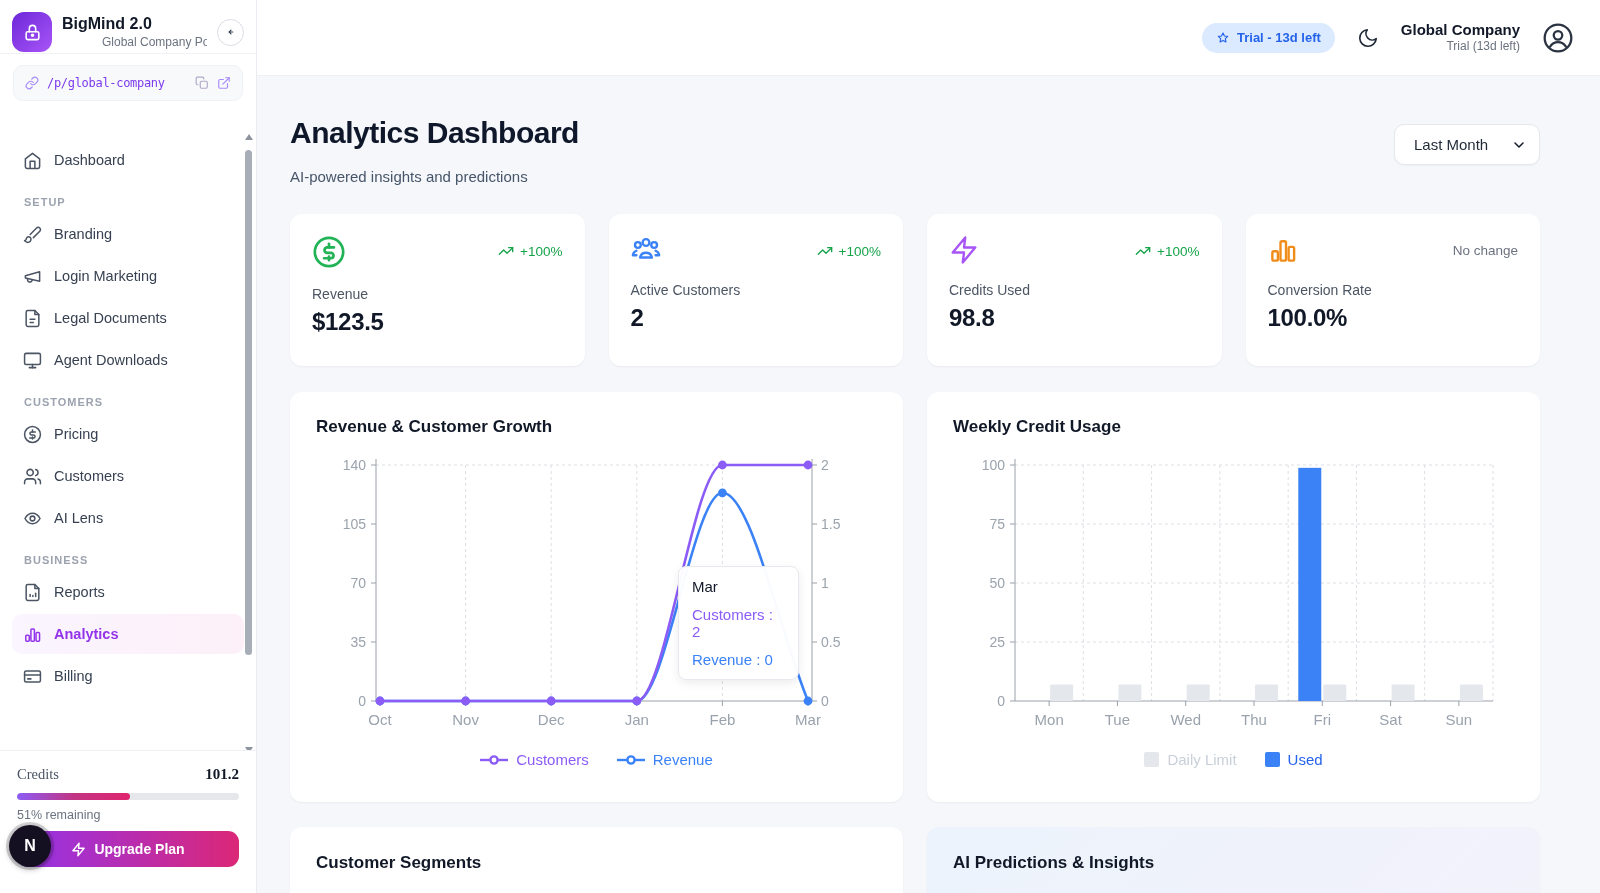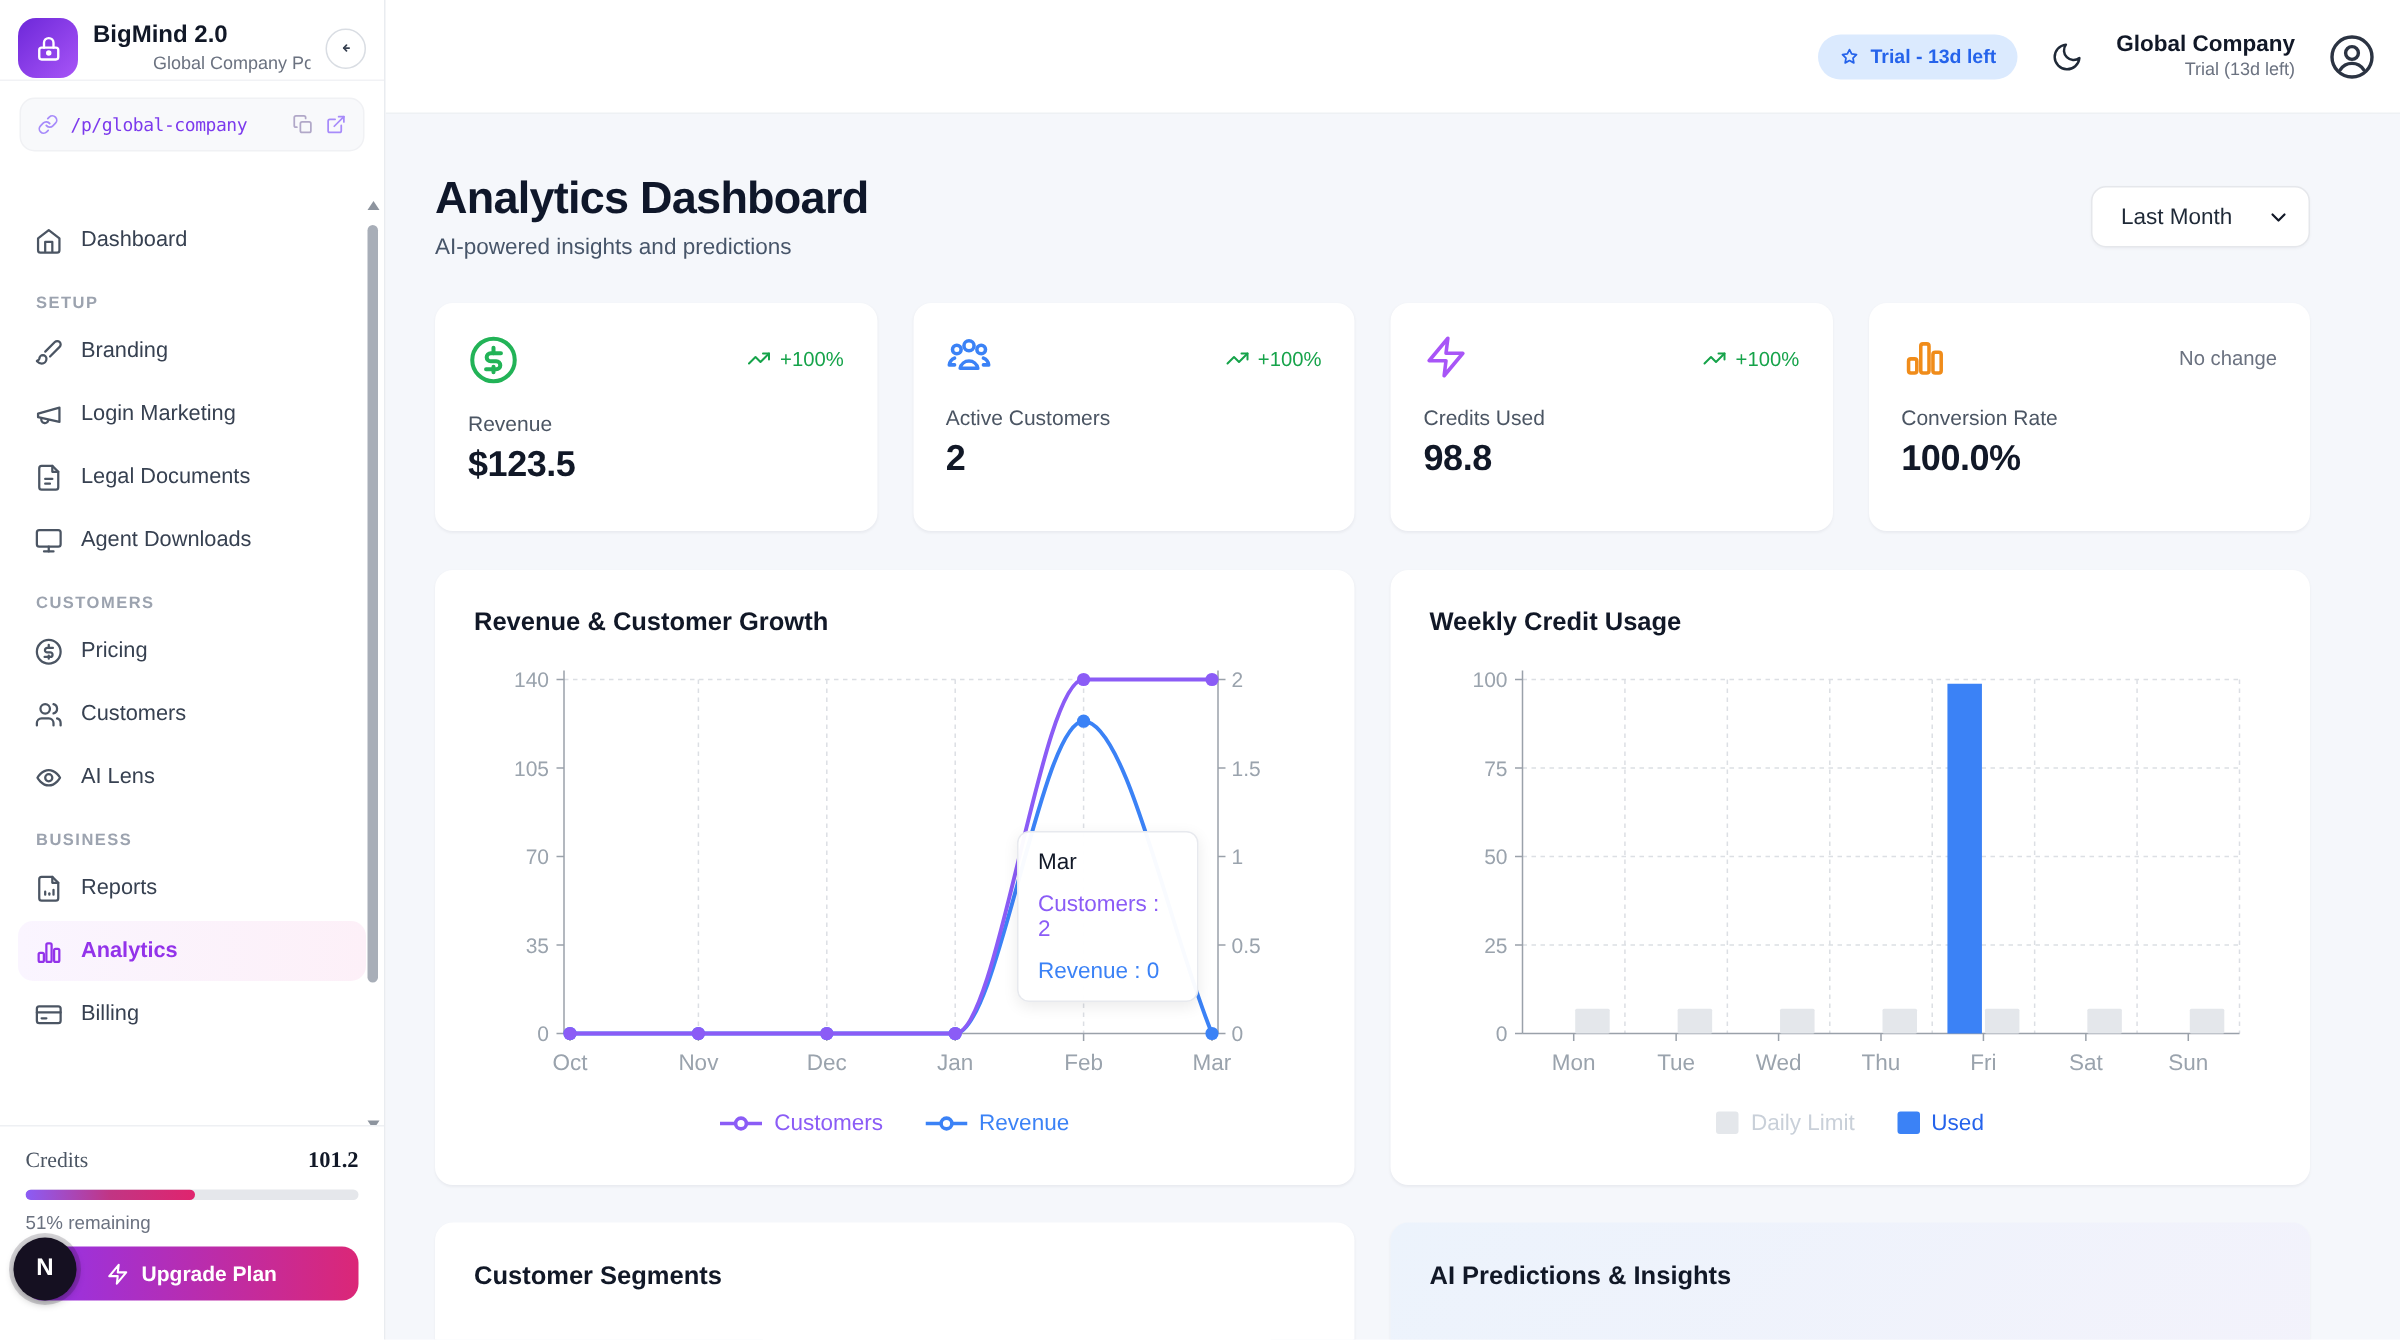--- a/index.html
+++ b/index.html
@@ -52,35 +52,35 @@
     background:linear-gradient(90deg,#9333ea,#db2777); color:#fff; font-size:14px; font-weight:bold;
     display:flex; align-items:center; justify-content:center; gap:8px; font-family:inherit; }
 
   .n-badge { position:absolute; left:9px; bottom:26px; width:42px; height:42px; border-radius:50%;
     background:#151021; box-shadow:0 0 0 3px rgba(21,16,33,.18), 0 2px 6px rgba(0,0,0,.3);
     display:flex; align-items:center; justify-content:center; color:#fff; font-size:16px; font-weight:bold;
     z-index:20; cursor:pointer; }
 
   
   .topbar { position:absolute; left:257px; right:0; top:0; height:76px; background:#fff;
-    border-bottom:1px solid #eef1f4; display:flex; align-items:center; justify-content:flex-end; gap:22px; padding-right:16px; }
+    border-bottom:1px solid #eef1f4; display:flex; align-items:center; justify-content:flex-end; gap:22px; padding-right:26px; }
   .trial-pill { background:#dbeafe; color:#2563eb; height:30px; border-radius:15px; display:flex; align-items:center;
     gap:7px; padding:0 14px; font-size:13px; font-weight:bold; cursor:pointer; }
   .moon-btn { color:#1f2937; display:flex; cursor:pointer; }
   .account { text-align:right; line-height:1.25; cursor:pointer; }
   .account-name { font-size:15px; font-weight:bold; color:#111827; }
   .account-sub { font-size:12px; color:#6b7280; }
   .avatar { color:#2b3342; display:flex; cursor:pointer; }
 
   
   .main { position:absolute; left:257px; top:76px; right:0; bottom:0; background:#f5f7fb;
     padding:40px 60px 0 33px; overflow:hidden; }
   .title-row { display:flex; justify-content:space-between; align-items:flex-start; }
   .page-title { font-size:30px; font-weight:800; color:#0f172a; letter-spacing:-0.5px; }
-  .page-subtitle { margin-top:6px; font-size:15px; color:#475569; }
+  .page-subtitle { margin-top:18px; font-size:15px; color:#475569; }
   .range-select { margin-top:8px; width:146px; height:41px; background:#fff; border:1px solid #e5e7eb; border-radius:10px;
     display:flex; align-items:center; justify-content:space-between; padding:0 12px 0 19px; font-size:15px; color:#1f2937;
     cursor:pointer; box-shadow:0 1px 2px rgba(16,24,40,.04); }
   .range-select .chev { color:#111827; display:flex; }
 
   .stats-grid { margin-top:29px; display:grid; grid-template-columns:repeat(4,1fr); gap:24px; }
   .stat-card { background:#fff; border-radius:12px; height:152px; padding:21px 22px; box-shadow:0 1px 2px rgba(16,24,40,.05); }
   .stat-top { display:flex; justify-content:space-between; align-items:flex-start; }
   .stat-delta { display:flex; align-items:center; gap:6px; font-size:13.5px; margin-top:8px; }
   .stat-delta.up { color:#16a34a; }

